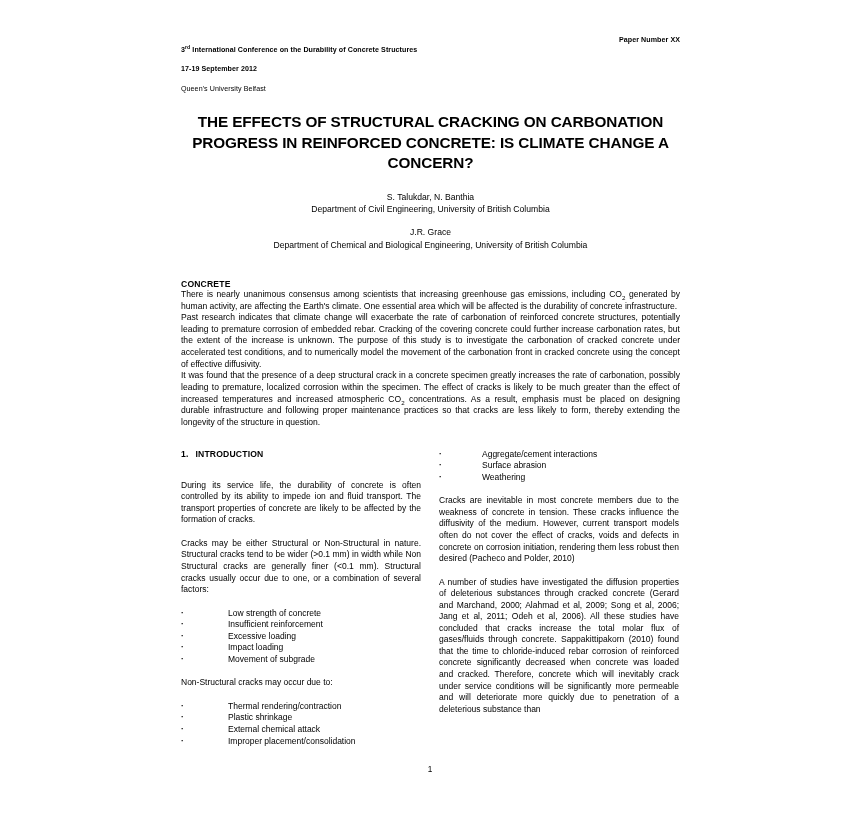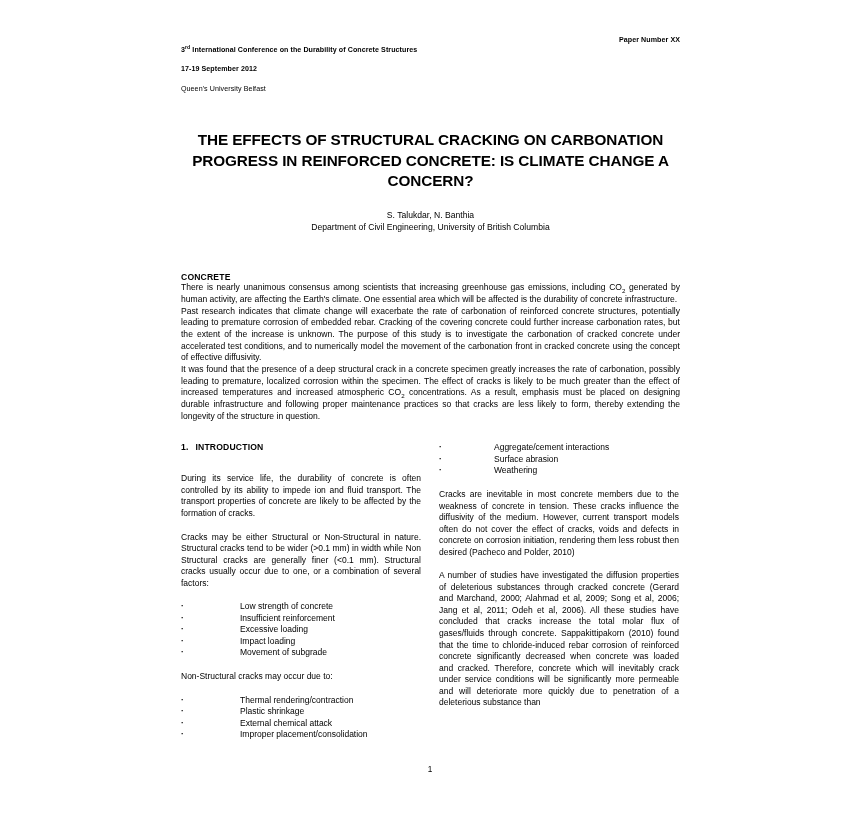--- a/index.html
+++ b/index.html
@@ -44,21 +44,21 @@
     font-size: 7.1px;
     font-weight: bold;
     white-space: nowrap;
     padding-top: 0px;
   }
   sup { font-size: 0.72em; vertical-align: super; line-height: 0; }
   sub { font-size: 0.72em; vertical-align: sub; line-height: 0; }
 
   
   .title {
-    margin-top: 26px;
+    margin-top: 8px;
     text-align: center;
     font-size: 15.3px;
     font-weight: bold;
     line-height: 1.32;
     letter-spacing: -0.1px;
   }
 
   
   .authors {
     margin-top: 18px;
@@ -107,21 +107,20 @@
   ul.bullets {
     list-style: none;
     margin: 0;
     padding: 0;
     font-size: 8.5px;
     line-height: 1.36;
   }
   ul.bullets li {
     display: flex;
     align-items: flex-start;
-    gap: 12px;
   }
   ul.bullets li .dot {
     width: 47px;
     flex: 0 0 47px;
     font-size: 8.5px;
     line-height: 1.36;
   }
   ul.bullets li .dot::before {
     content: "\00B7";
     font-weight: bold;
@@ -157,20 +156,24 @@
     </div>
 
     <div class="title">THE EFFECTS OF STRUCTURAL CRACKING ON CARBONATION PROGRESS IN REINFORCED CONCRETE: IS CLIMATE CHANGE A CONCERN?</div>
 
     <div class="authors">
       <div class="author-block">
         <div>S. Talukdar, N. Banthia</div>
         <div>Department of Civil Engineering, University of British Columbia</div>
       </div>
       <div class="author-gap"></div>
+      <div class="author-block">
+        <div>J.R. Grace</div>
+        <div>Department of Chemical and Biological Engineering, University of British Columbia</div>
+      </div>
     </div>
 
     <div class="abstract-heading">CONCRETE</div>
 
     <p class="just abs-p"><span>There is nearly unanimous consensus among scientists that increasing greenhouse gas emissions, including CO</span><sub>2</sub><span> generated by human activity, are affecting the Earth's climate. One essential area which will be affected is the durability of concrete infrastructure.</span></p>
 
     <p class="just abs-p">Past research indicates that climate change will exacerbate the rate of carbonation of reinforced concrete structures, potentially leading to premature corrosion of embedded rebar. Cracking of the covering concrete could further increase carbonation rates, but the extent of the increase is unknown. The purpose of this study is to investigate the carbonation of cracked concrete under accelerated test conditions, and to numerically model the movement of the carbonation front in cracked concrete using the concept of effective diffusivity.</p>
 
     <p class="just abs-p"><span>It was found that the presence of a deep structural crack in a concrete specimen greatly increases the rate of carbonation, possibly leading to premature, localized corrosion within the specimen. The effect of cracks is likely to be much greater than the effect of increased temperatures and increased atmospheric CO</span><sub>2</sub><span> concentrations. As a result, emphasis must be placed on designing durable infrastructure and following proper maintenance practices so that cracks are less likely to form, thereby extending the longevity of the structure in question.</span></p>
 

